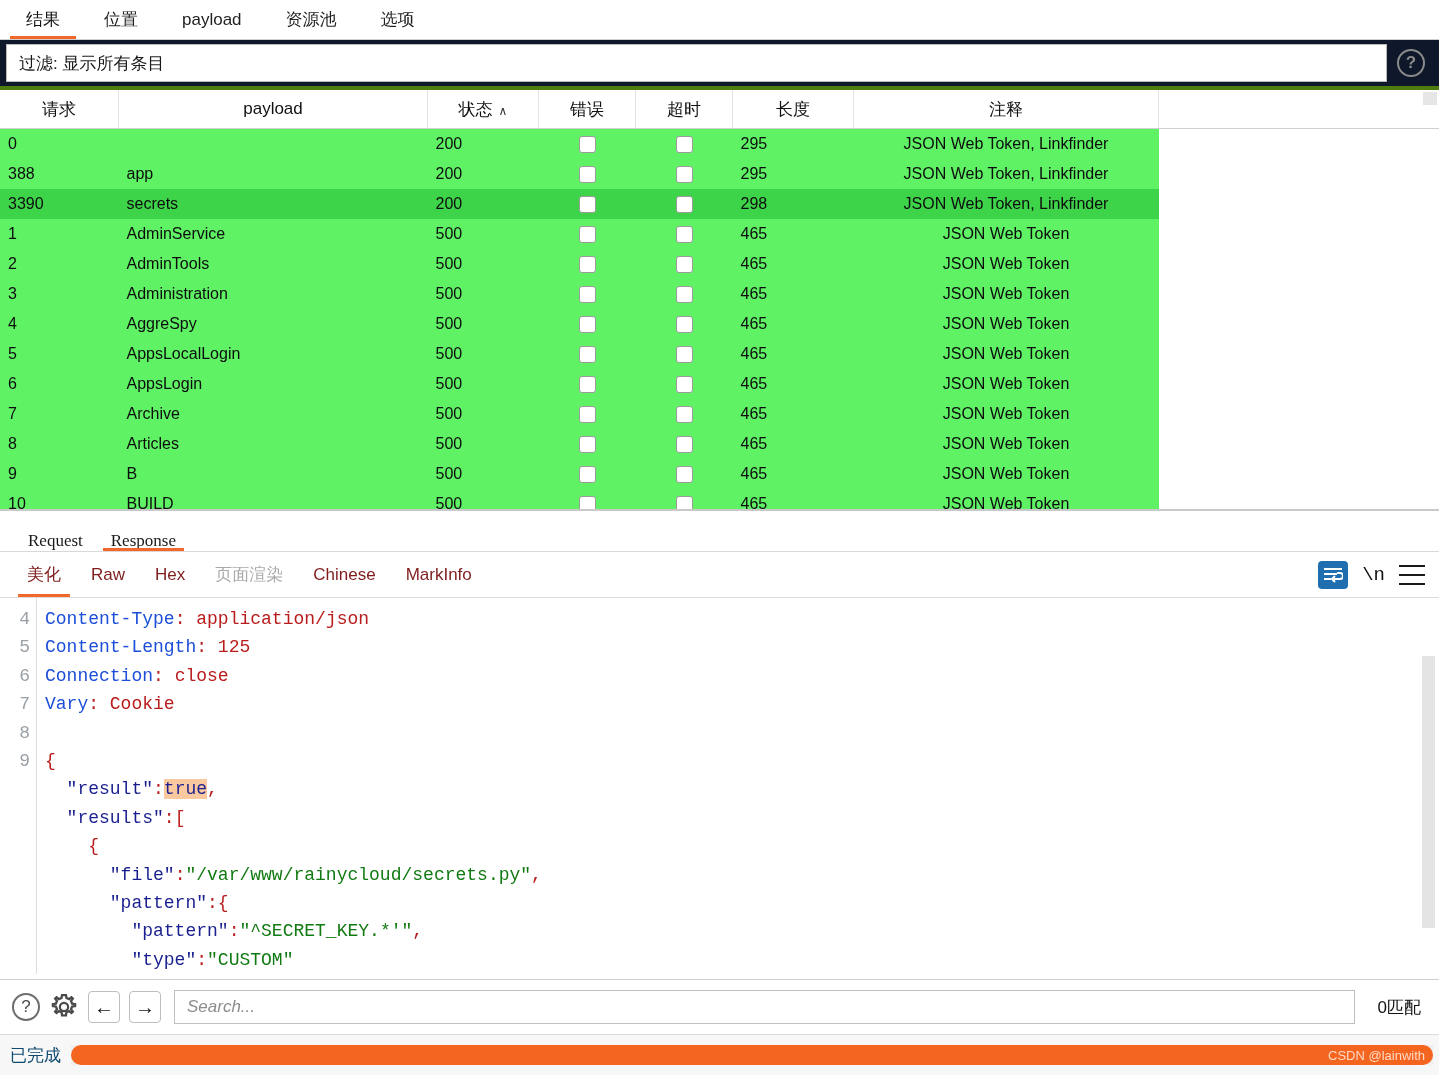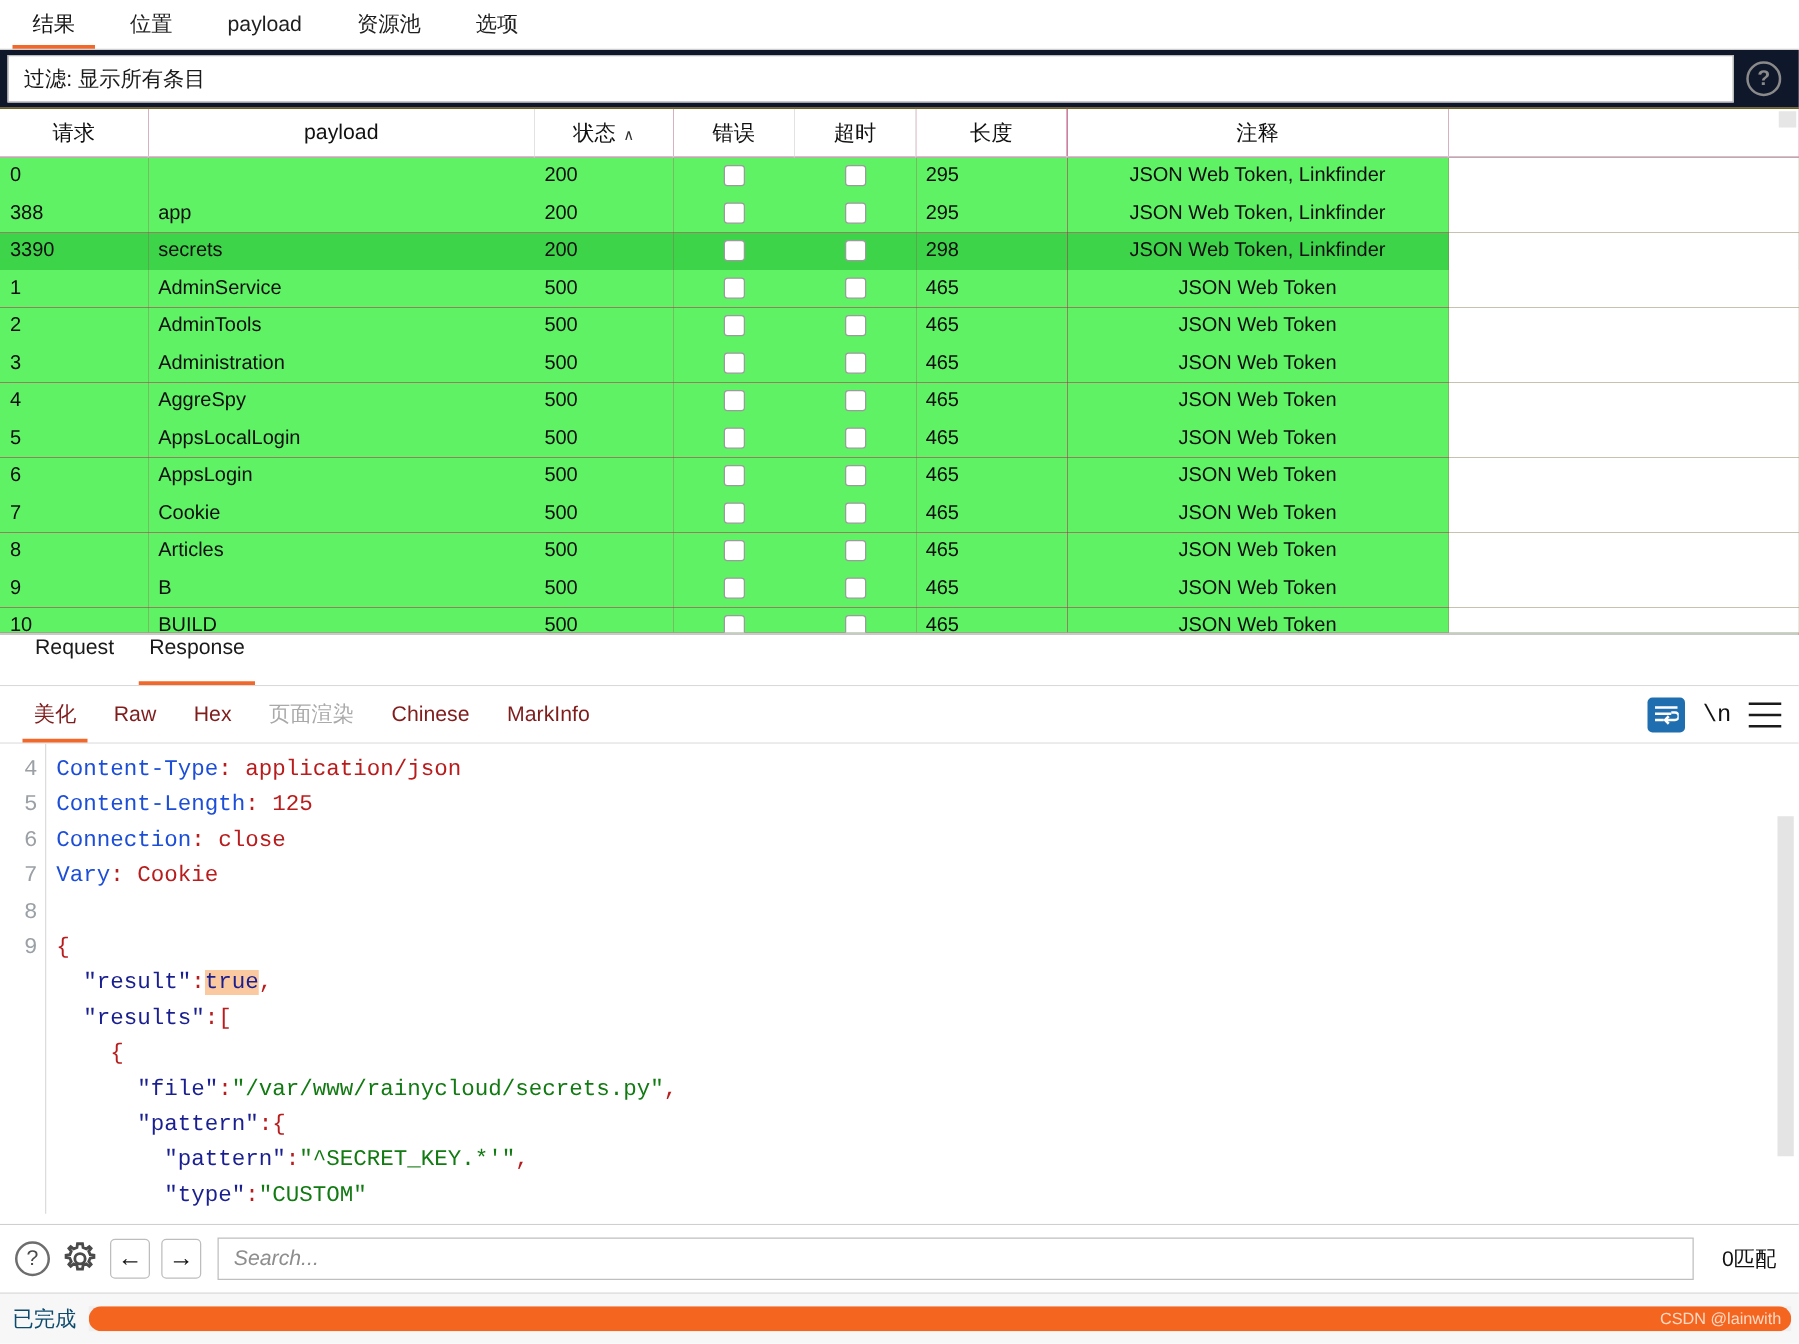--- a/index.html
+++ b/index.html
@@ -68,23 +68,23 @@
     color: #8a8a8a; font-size: 17px; font-weight: bold;
     flex: none;
     box-sizing: border-box;
   }
 
   
   .table-wrap {
     flex: none;
     height: 419px;
     position: relative;
-    border-top: 1px solid #4d7c0f;
+    border-top: 4px solid #4d7c0f;
     border-bottom: 2px solid #c9c9c9;
-    background: #be185d;
+    background: #a3a3a3;
     overflow: hidden;
   }
   table.results { border-collapse: collapse; width: 1439px; table-layout: fixed; }
   table.results th {
     height: 38px;
     background: #fff;
     border-right: 1px solid #e2e2e2;
     border-bottom: 1px solid #d0d0d0;
     font-weight: normal;
     font-size: 17px;
@@ -135,22 +135,22 @@
     width: 14px; height: 13px; background: #e6e6e6;
   }
 
   
   .msg-tabs {
     height: 40px; display: flex; align-items: stretch;
     background: #fff; border-bottom: 1px solid #d9d9d9;
     padding-left: 14px; flex: none;
   }
   .msg-tab {
-    padding: 0 14px; display: flex; align-items: flex-start;
-    font-size: 17px; color: #1a1a1a; position: relative;
+    padding: 0 14px; display: flex; align-items: flex-end;
+    font-size: 17px; color: #1a1a1a; position: relative; font-family: Liberation Serif, serif;
   }
   .msg-tab.active::after {
     content: ""; position: absolute; left: 6px; right: 6px; bottom: 0;
     height: 3px; background: #f2682a;
   }
 
   
   .view-tabs {
     height: 45px; display: flex; align-items: stretch;
     background: #fff; border-bottom: 1px solid #dcdcdc;
@@ -382,21 +382,21 @@
             <td class="c-pay">AppsLogin</td>
             <td class="c-stat">500</td>
             <td class="c-err"><span class="cbx"></span></td>
             <td class="c-tout"><span class="cbx"></span></td>
             <td class="c-len">465</td>
             <td class="c-note">JSON Web Token</td>
             <td class="c-tail"></td>
           </tr>
           <tr class="row">
             <td class="c-req">7</td>
-            <td class="c-pay">Cookie</td>
+            <td class="c-pay">Archive</td>
             <td class="c-stat">500</td>
             <td class="c-err"><span class="cbx"></span></td>
             <td class="c-tout"><span class="cbx"></span></td>
             <td class="c-len">465</td>
             <td class="c-note">JSON Web Token</td>
             <td class="c-tail"></td>
           </tr>
           <tr class="row">
             <td class="c-req">8</td>
             <td class="c-pay">Articles</td>

